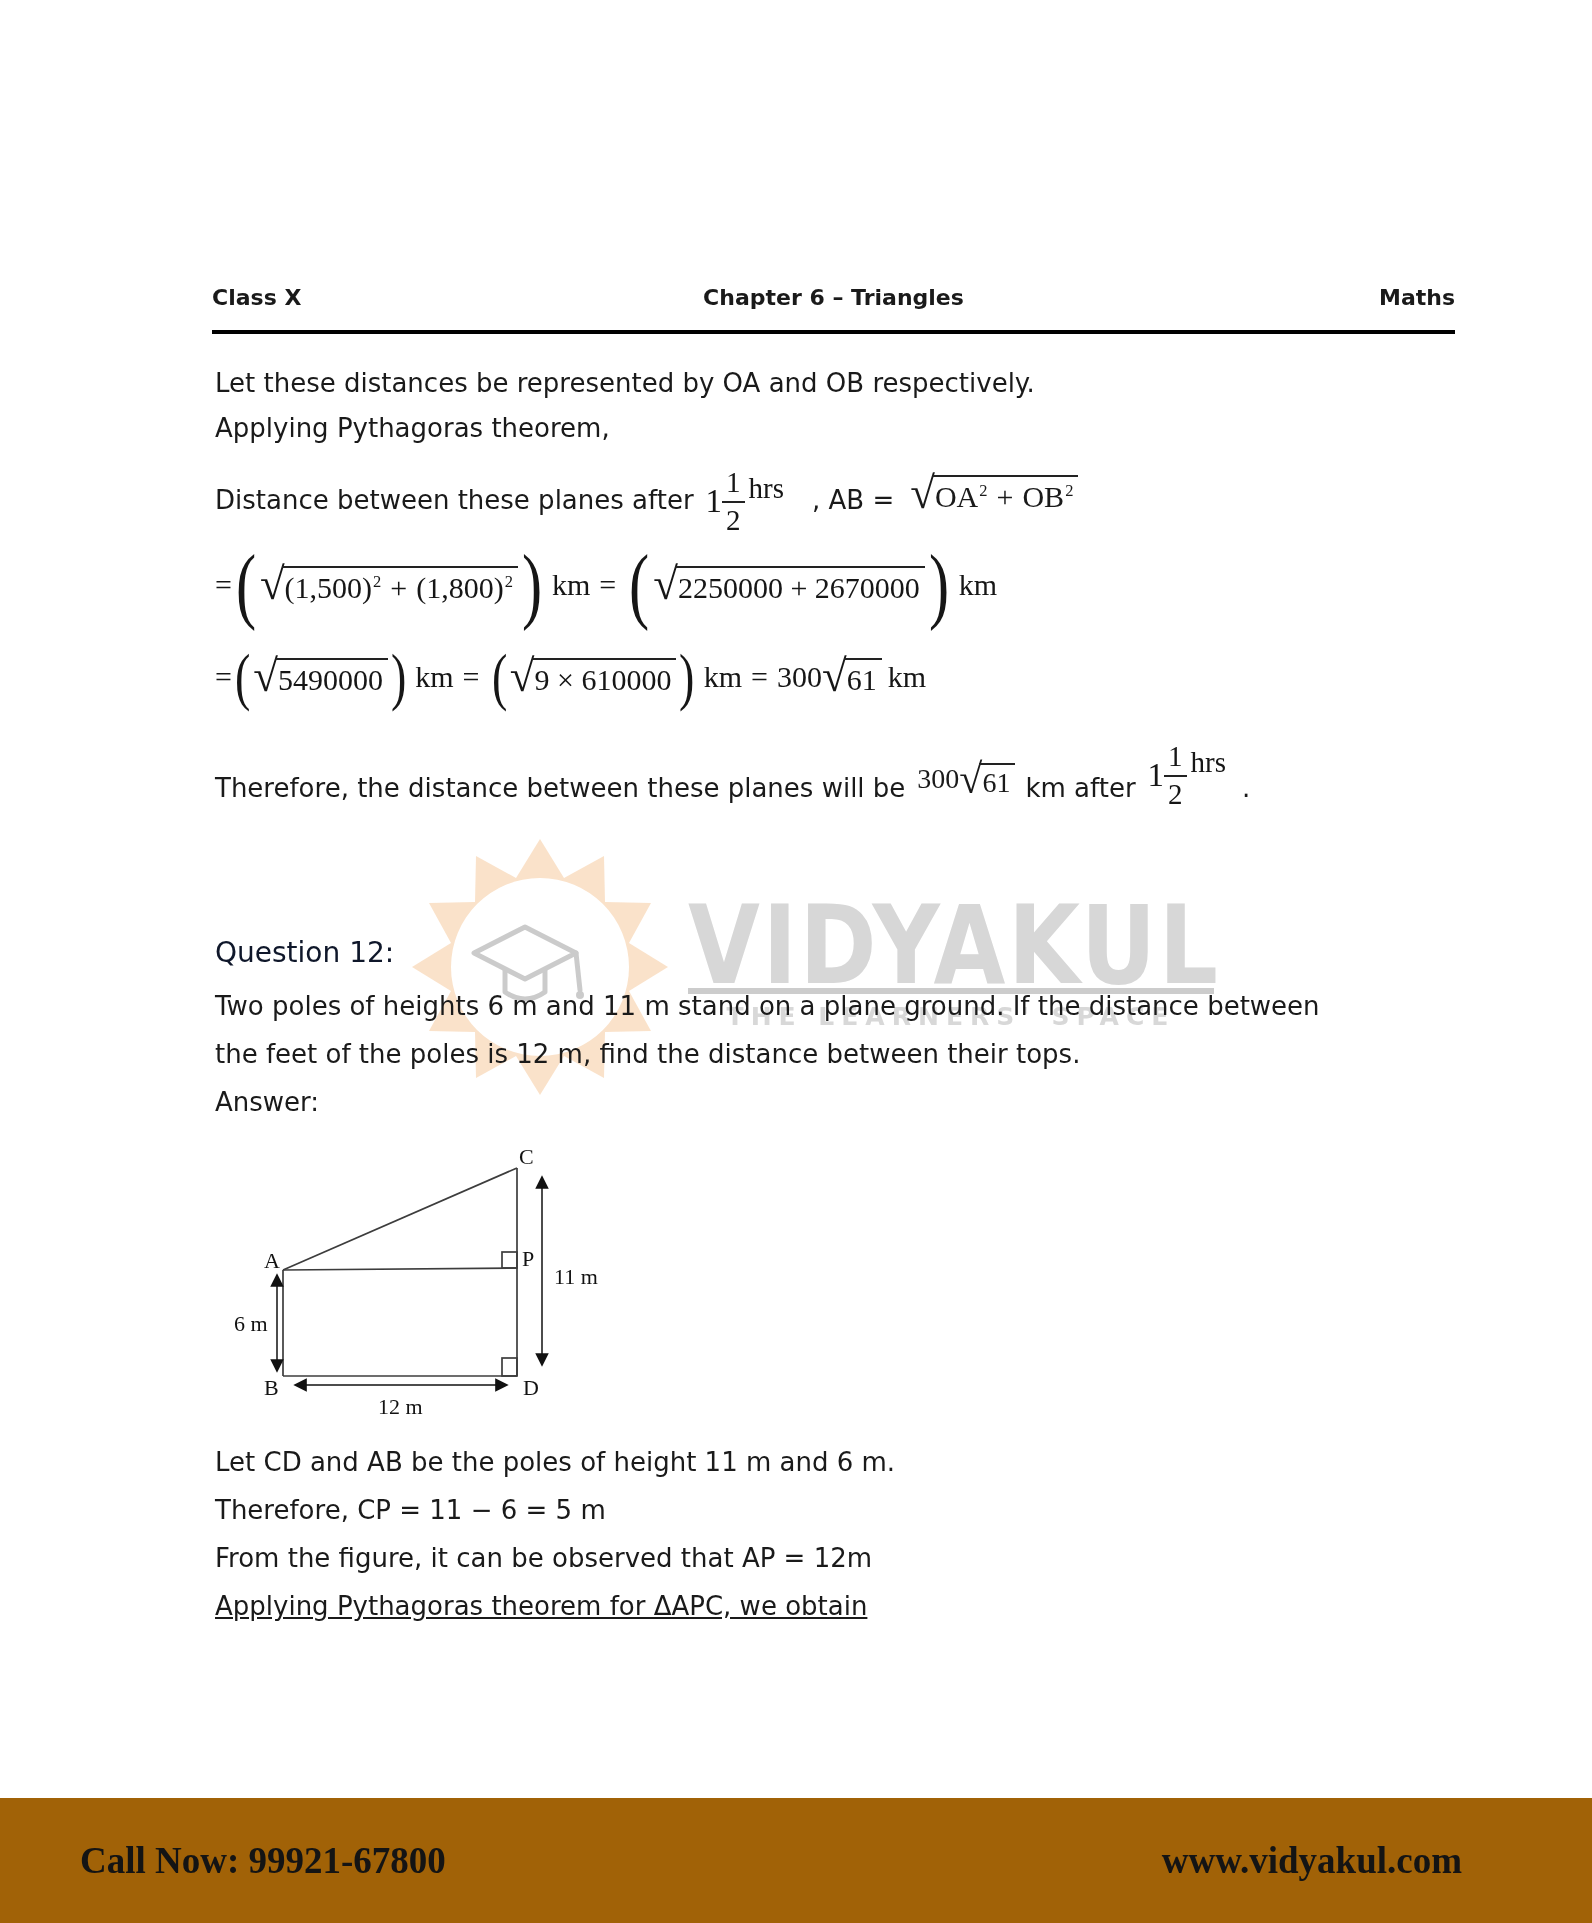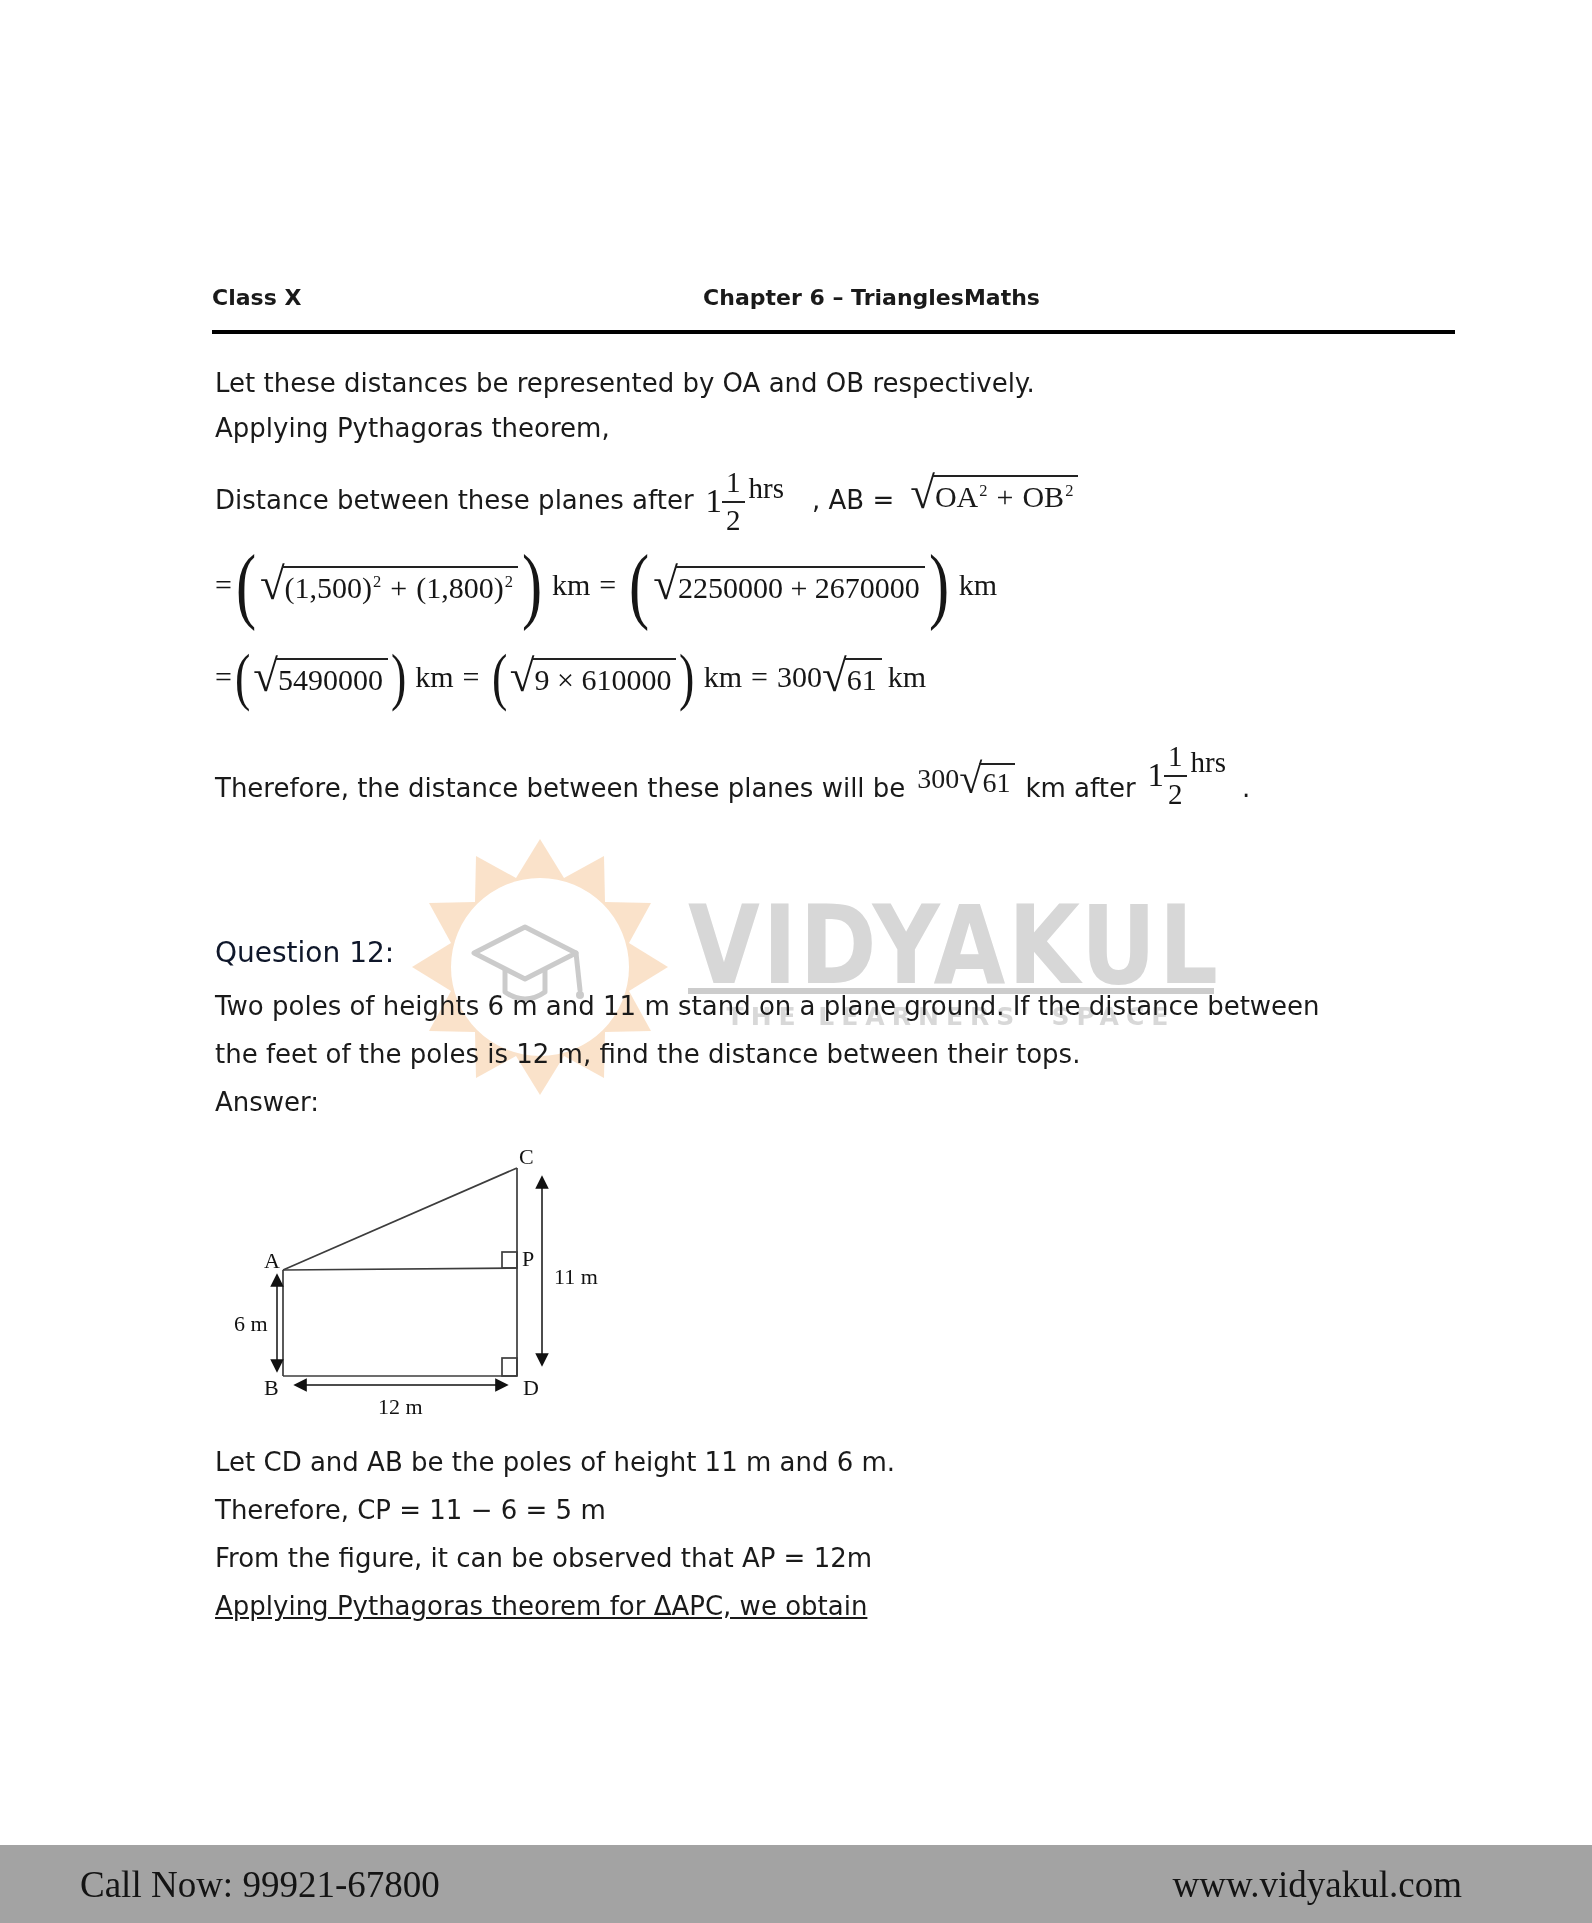--- a/index.html
+++ b/index.html
@@ -8,21 +8,21 @@
     font-family:"DejaVu Sans","Liberation Sans",sans-serif;color:#1a1a1a;
   }
   .abs{position:absolute;z-index:2;}
   .t{font-size:26px;line-height:33px;white-space:nowrap;}
   .serif{font-family:"Liberation Serif","DejaVu Serif",serif;}
 
   
   .header-row{top:285px;left:212px;width:1243px;display:grid;grid-template-columns:1fr auto 1fr;font-size:22px;font-weight:bold;}
   .header-row .h-left{text-align:left;}
   .header-row .h-center{text-align:center;}
-  .header-row .h-right{text-align:left;}
+  .header-row .h-right{text-align:right;}
   .hrule{top:330px;left:212px;width:1243px;height:4px;background:#000;}
 
   
   .mathrow{display:flex;align-items:flex-end;}
   .eqrow{display:flex;align-items:center;font-family:"Liberation Serif","DejaVu Serif",serif;font-size:30px;color:#161616;}
   .bp{display:inline-block;font-family:"Liberation Serif",serif;font-weight:400;line-height:0;transform:scaleX(.72);}
   .bp.lg{font-size:84px;}
   .bp.md{font-size:64px;}
   .sq{display:inline-flex;align-items:flex-start;white-space:nowrap;}
   .sq .rs{font-size:1.5em;line-height:.8;margin-right:-3px;font-weight:400;}
@@ -49,24 +49,24 @@
   .wm-line{left:688px;top:988px;width:526px;height:6px;background:#cccccc;}
   .wm-tag{left:688px;top:1002px;width:526px;text-align:center;font-size:25px;font-weight:600;
     letter-spacing:7px;color:#d8d8d8;white-space:nowrap;}
 
   
   .diagram{left:190px;top:1128px;width:450px;height:300px;}
   .diagram text{font-family:"Liberation Serif","DejaVu Serif",serif;font-size:22px;fill:#121212;}
 
   
   .footer-bar{
-    position:absolute;z-index:3;left:0;bottom:0;width:1592px;height:78px;background:#a3a3a3;
+    position:absolute;z-index:3;left:0;bottom:0;width:1592px;height:125px;background:#a16207;
     display:flex;align-items:center;justify-content:space-between;
     padding:0 130px 0 80px;box-sizing:border-box;
-    font-family:"Liberation Serif","DejaVu Serif",serif;font-weight:normal;font-size:37px;color:#141414;
+    font-family:"Liberation Serif","DejaVu Serif",serif;font-weight:bold;font-size:37px;color:#141414;
   }
 </style>
 </head>
 <body>
 
 <div class="page">
 
   <div class="wm" style="left:0;top:0;width:1592px;height:1923px;">
     <svg style="position:absolute;left:405px;top:832px;" width="270" height="270" viewBox="0 0 270 270">
       <polygon points="263,135 224,159 246,199 200,200 199,246 159,224 135,263 111,224 71,246 70,200 24,199 46,159 7,135 46,111 24,71 70,70 71,24 111,46 135,7 159,46 199,24 200,70 246,71 224,111" fill="#F5BE8A" opacity="0.45"></polygon>

